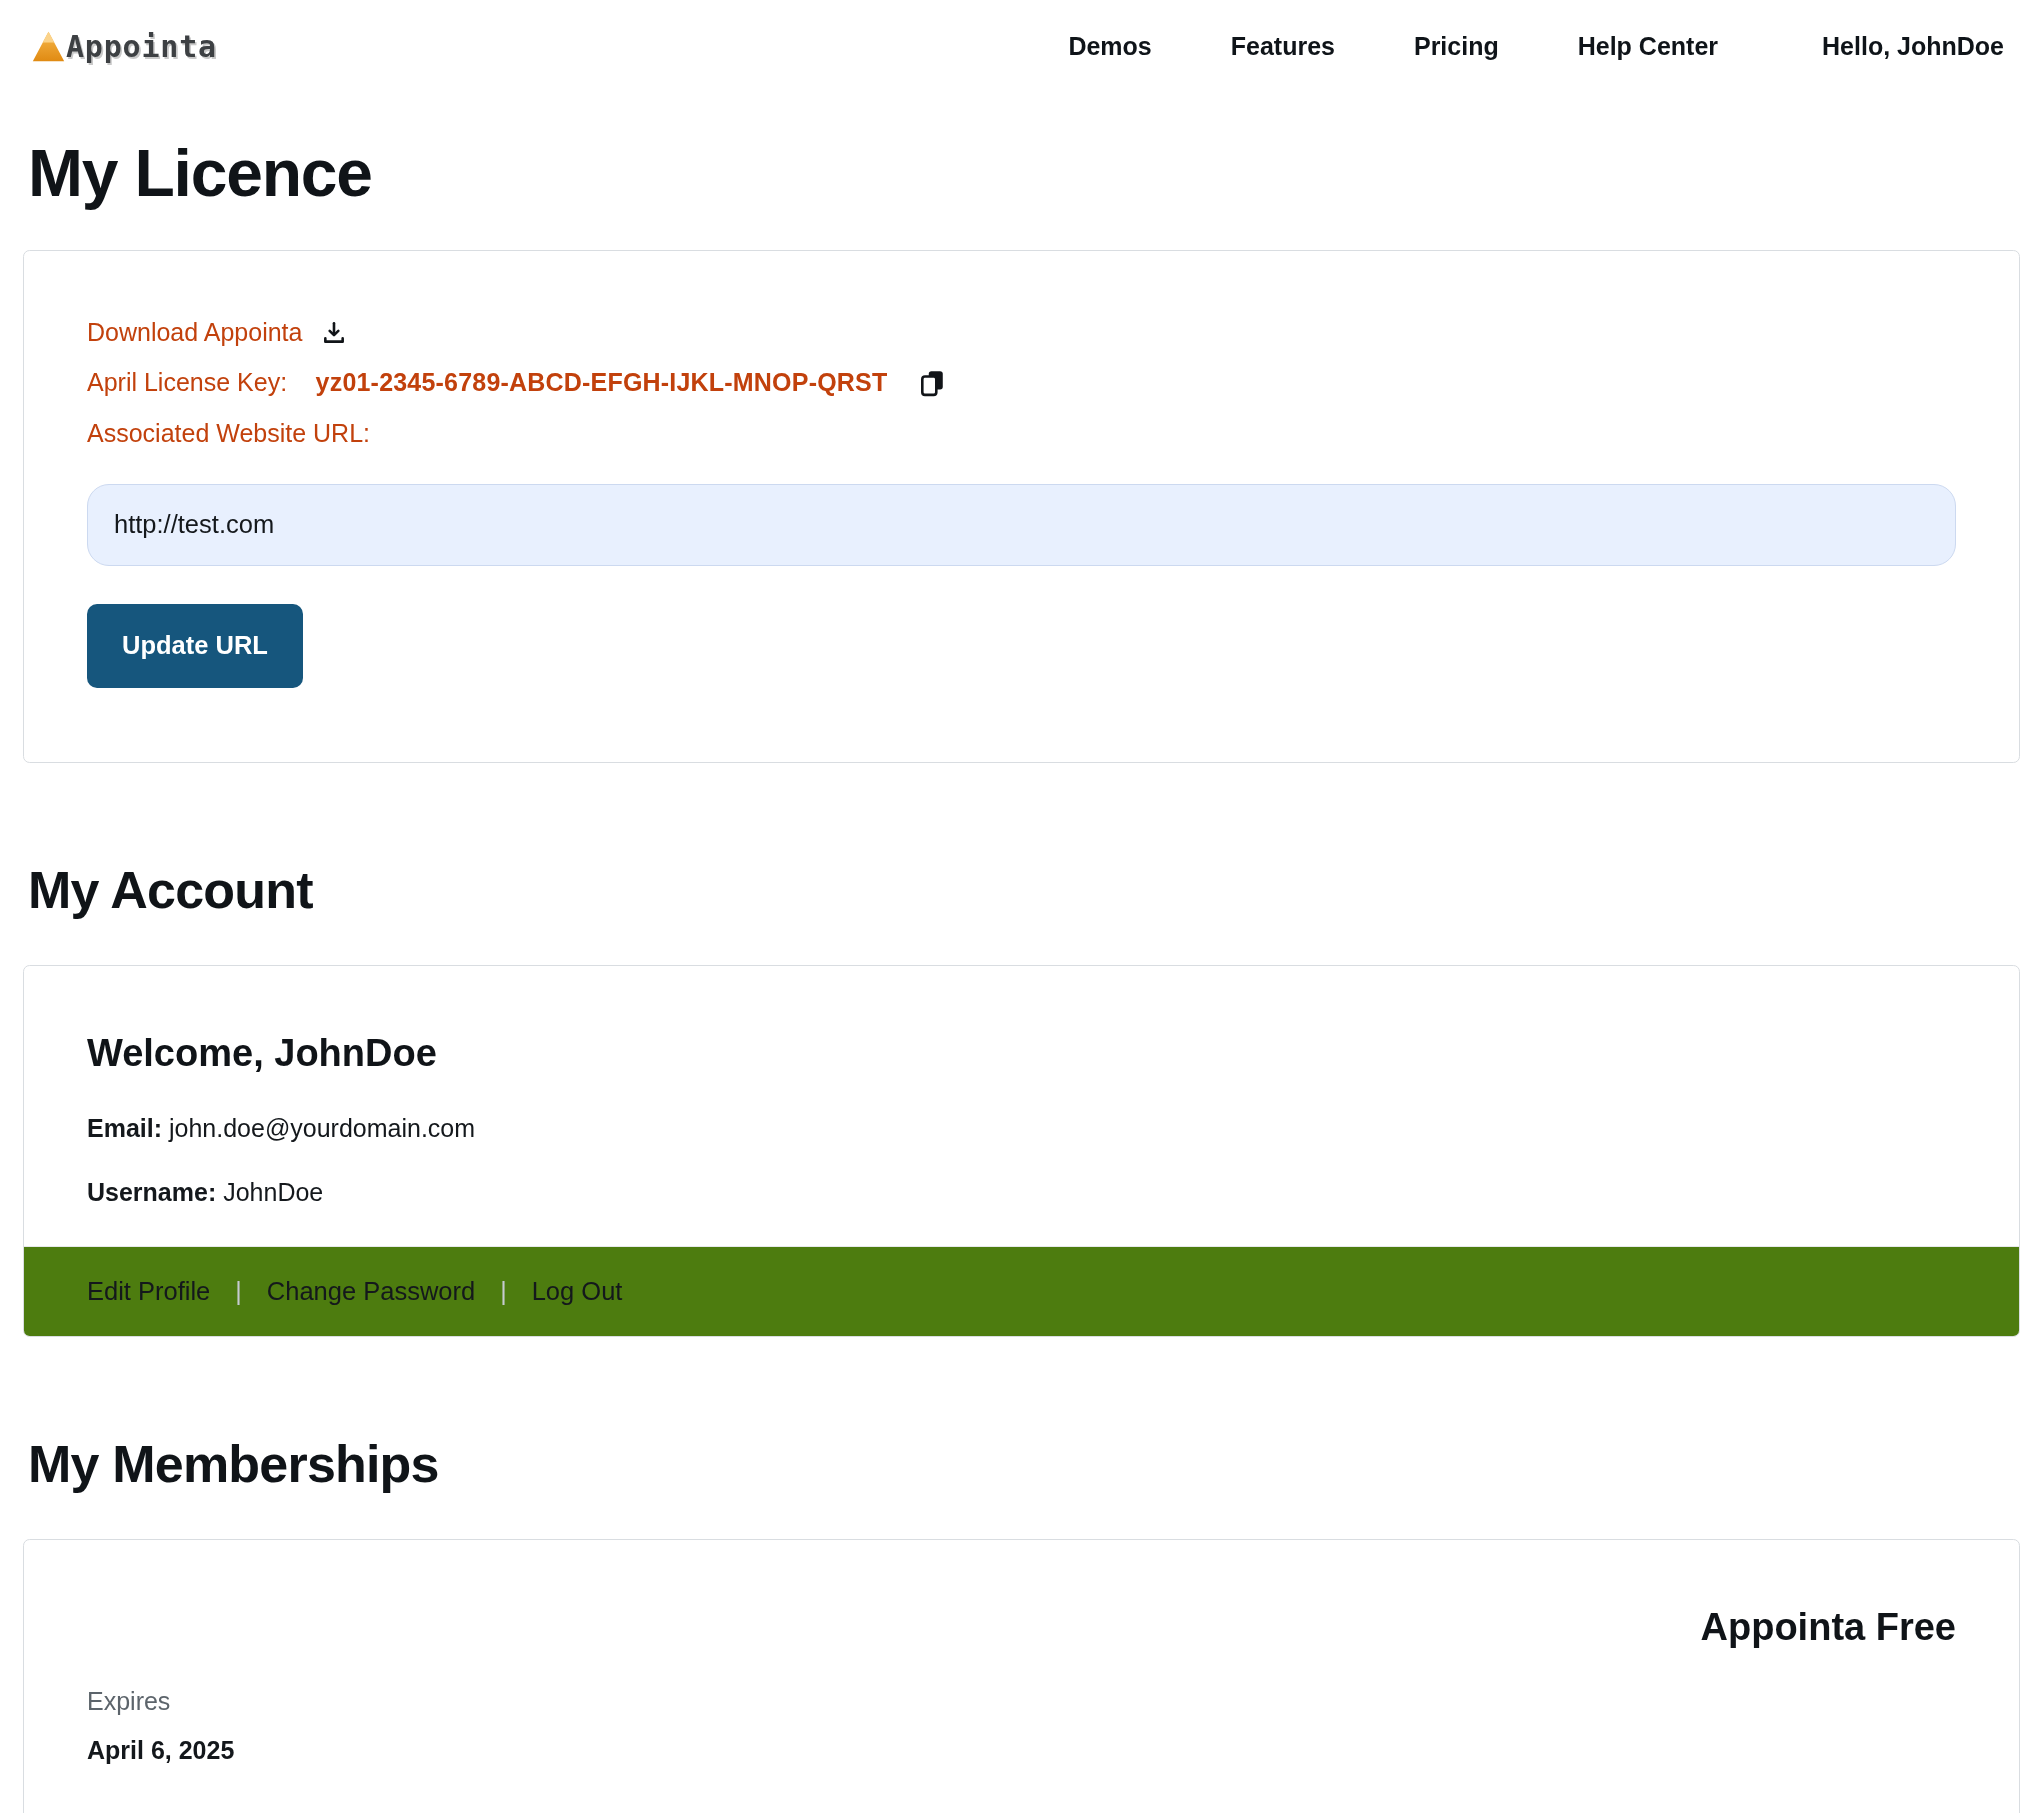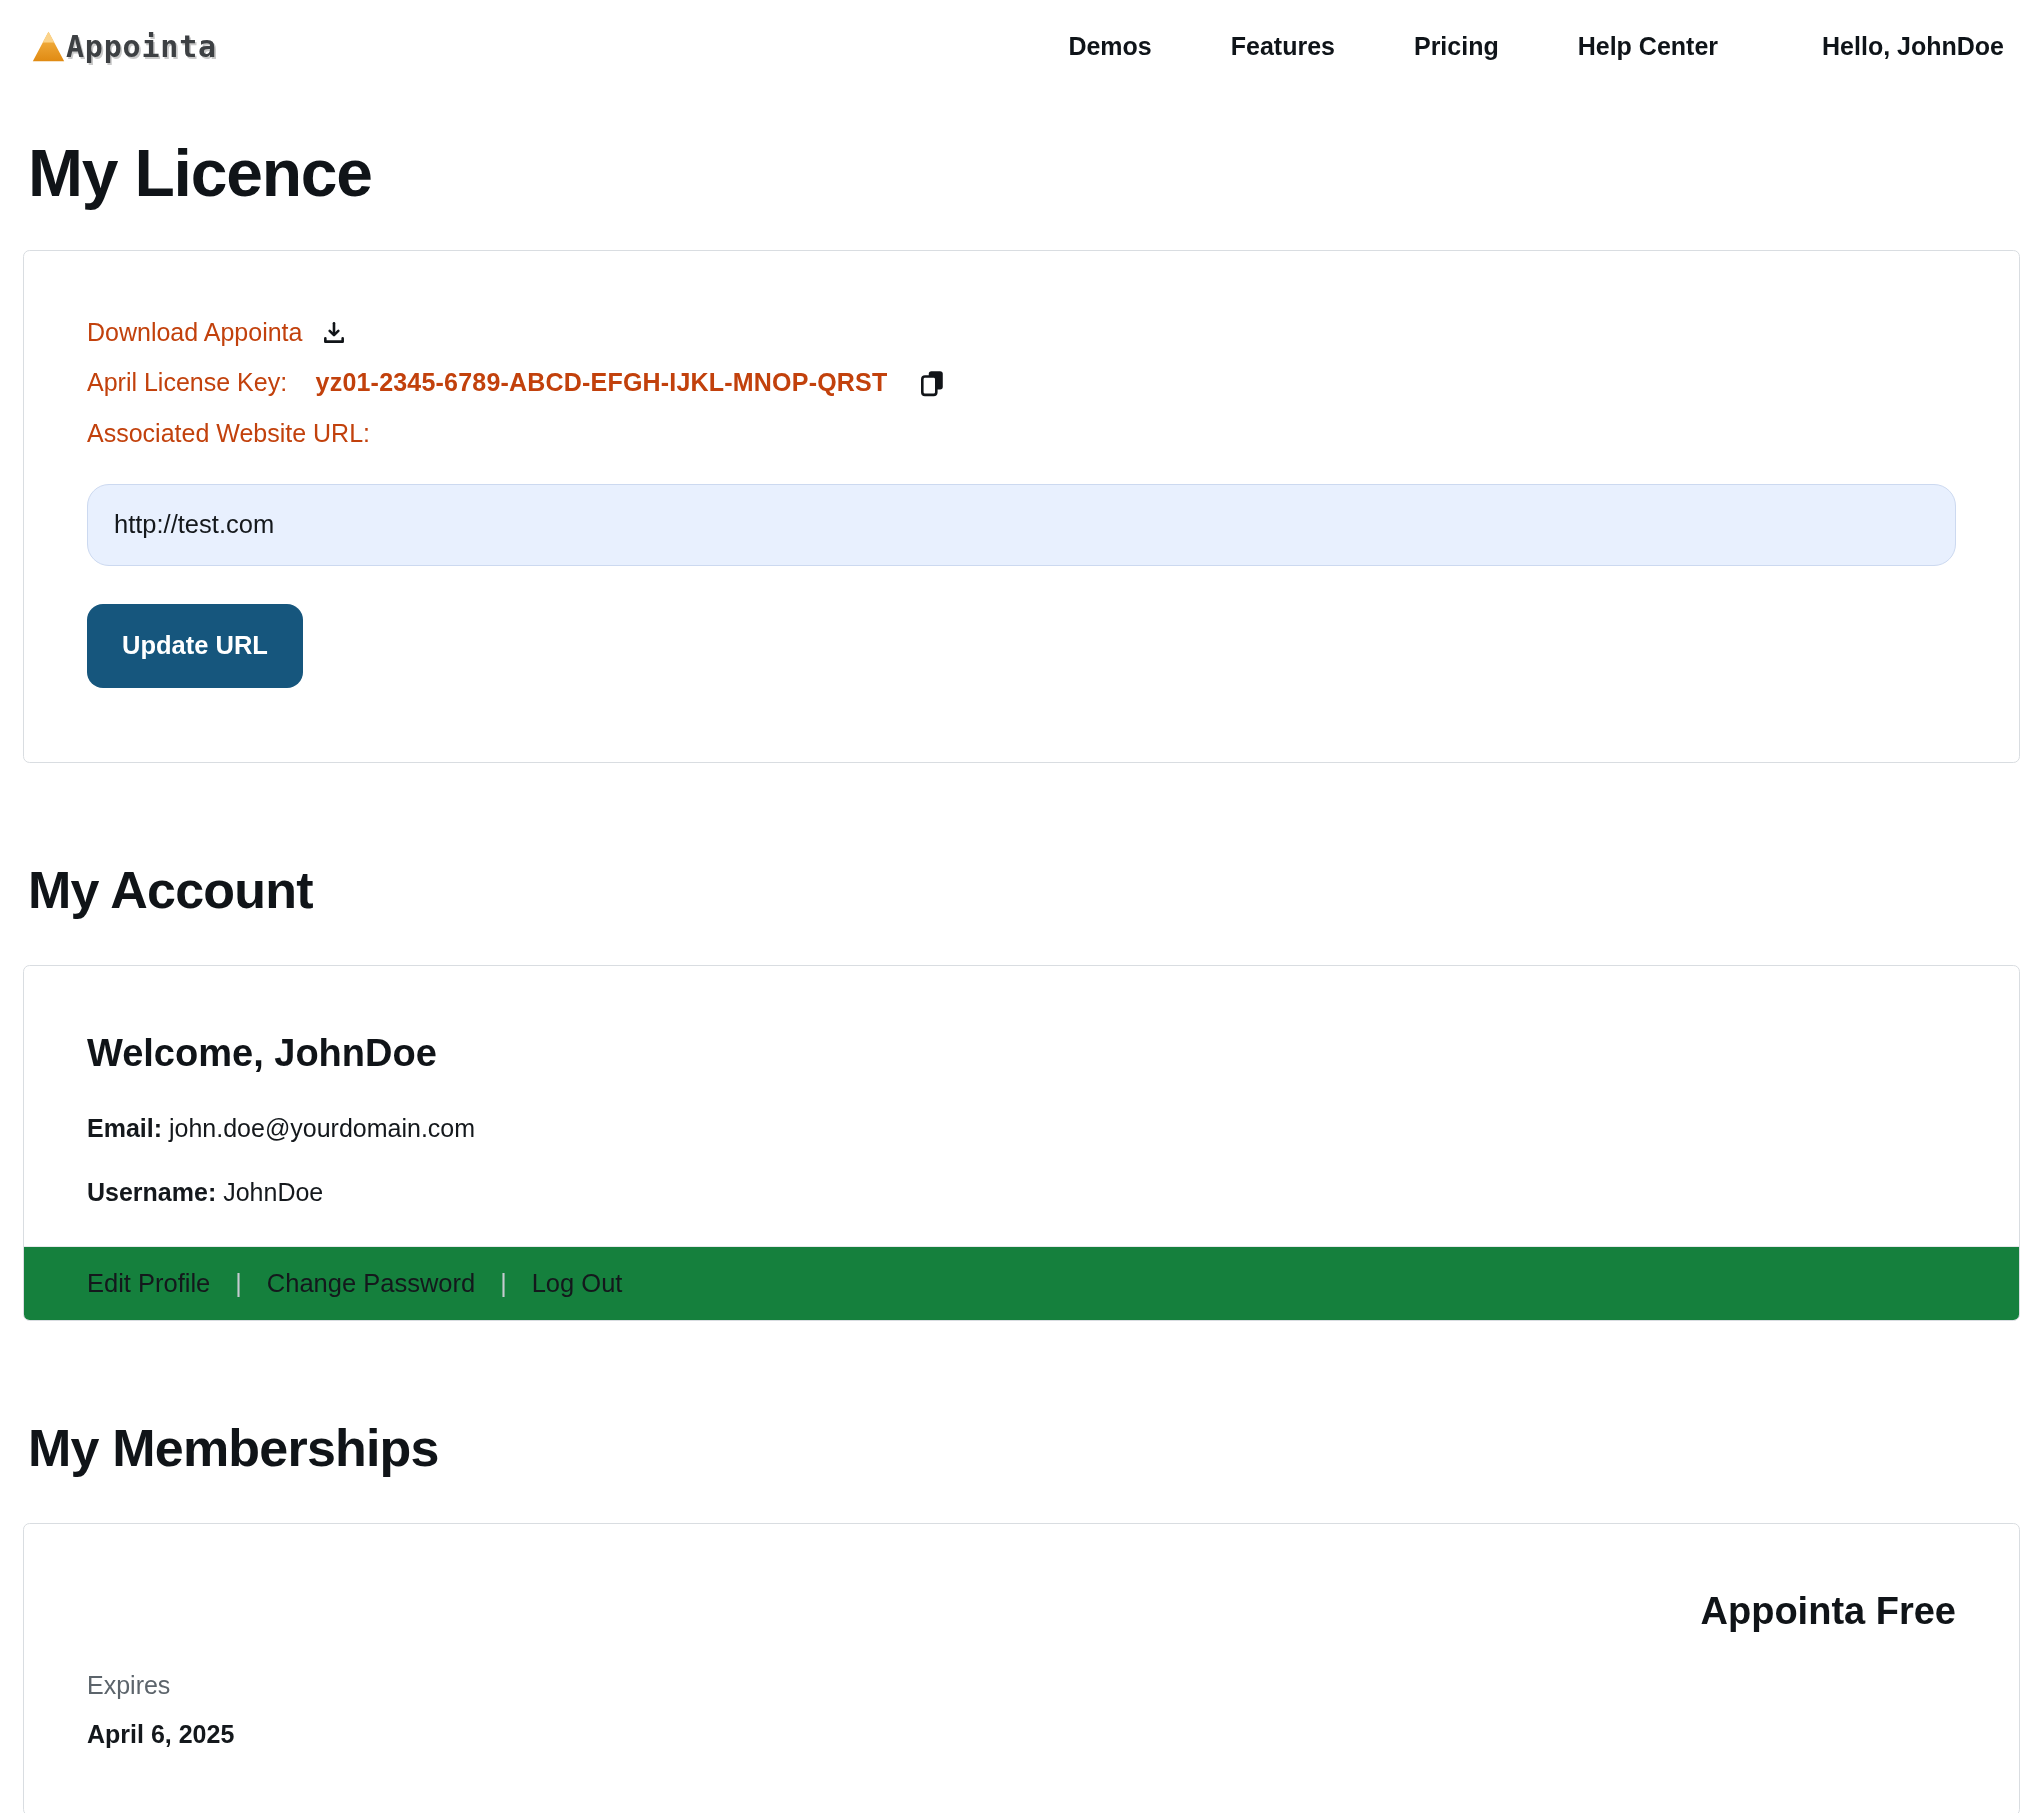--- a/index.html
+++ b/index.html
@@ -88,21 +88,21 @@
     padding: 0 26px;
     outline: none;
   }
   .update-btn {
     margin-top: 38px;
     height: 84px;
     padding: 0 35px;
     background: #16567d;
     color: #ffffff;
     border: none;
-    border-radius: 16px;
+    border-radius: 10px;
     font-family: "Liberation Sans", sans-serif;
     font-size: 25.5px;
     font-weight: 700;
     cursor: pointer;
   }
 
   
   .section-title {
     font-size: 52px;
     font-weight: 700;
@@ -112,23 +112,23 @@
   }
 
   
   .account-card { padding: 0; overflow: hidden; }
   .account-body { padding: 66px 63px 39px 63px; }
   .welcome { font-size: 38px; font-weight: 700; color: #101418; margin-bottom: 39px; }
   .kv { font-size: 25px; color: #14181c; margin-bottom: 35px; }
   .kv:last-child { margin-bottom: 0; }
   .kv .kv-label { font-weight: 700; }
   .card-footer {
-    background: #15803d;
+    background: #4d7c0f;
     border-top: 0.8px solid #e7e9eb;
-    padding: 22px 63px;
+    padding: 30px 63px;
     display: flex;
     align-items: center;
     gap: 25px;
     font-size: 25.5px;
   }
   .footer-link { color: #14181c; text-decoration: none; cursor: pointer; }
   .sep { color: #c6cbd0; font-size: 25px; }
 
   
   .membership-card { padding: 66px 63px 66px 63px; }

